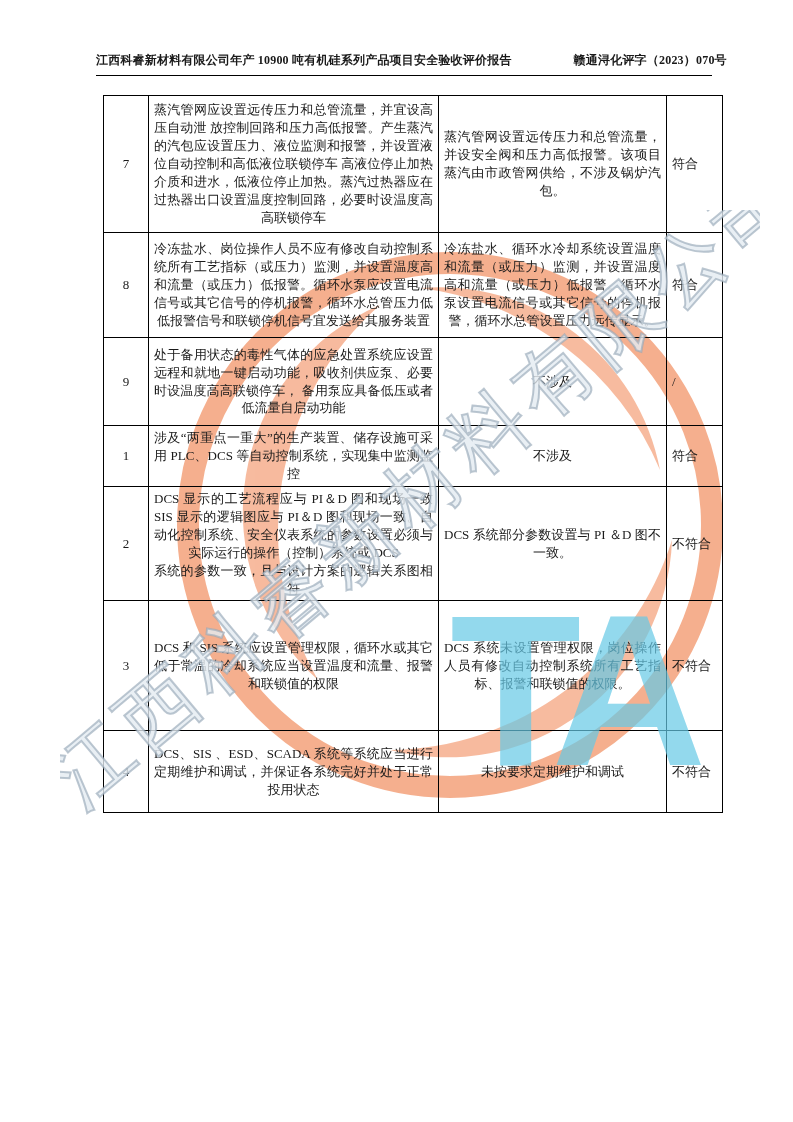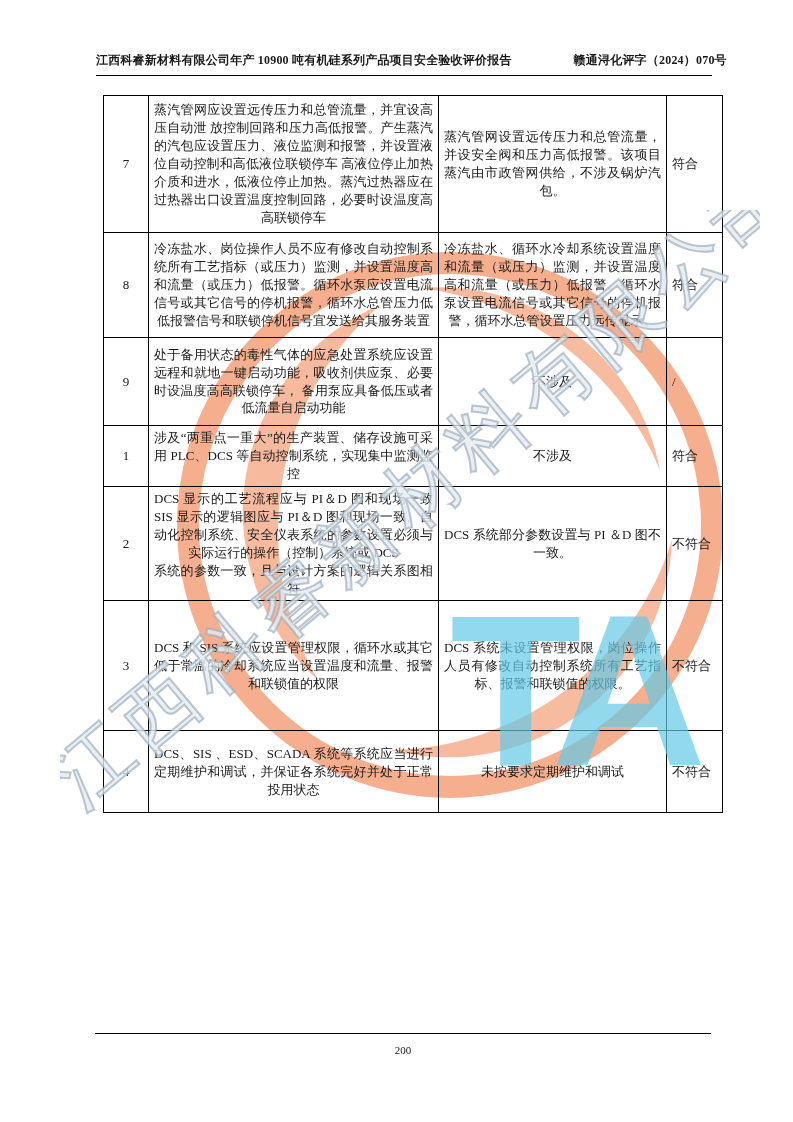--- a/index.html
+++ b/index.html
@@ -87,21 +87,21 @@
     </g>
     <g fill="var(--seal-orange-light)" opacity="0.85">
       <path d="M 258,470 A 225,225 0 0 1 320,95 A 300,300 0 0 0 258,470 Z"></path>
       <path d="M 360,78 A 225,225 0 0 1 600,260 A 300,300 0 0 0 360,78 Z"></path>
       <path d="M 612,330 A 225,225 0 0 1 330,540 A 300,300 0 0 0 612,330 Z"></path>
     </g>
   </svg>
 
   <div class="doc-header">
     <span class="t-left">江西科睿新材料有限公司年产 10900 吨有机硅系列产品项目安全验收评价报告</span>
-    <span class="t-right">赣通浔化评字（2024）070号</span>
+    <span class="t-right">赣通浔化评字（2023）070号</span>
   </div>
 
   <table class="compliance">
     <colgroup>
       <col class="w-no">
         <col class="w-req">
         <col class="w-eval">
         <col class="w-con">
     </colgroup>
     <tbody>
@@ -156,17 +156,14 @@
     <td class="c-con">不符合</td>
   </tr>
 </tbody>
   </table>
 
   <svg class="wm wm-front" viewBox="0 0 700 640" aria-hidden="true">
     <text x="390" y="555" font-family="Liberation Sans, sans-serif" font-weight="bold" font-size="215" fill="var(--monogram-cyan)" opacity="0.7" letter-spacing="-14">TA</text>
     <text transform="translate(20,600) rotate(-40)" font-family="Liberation Serif, serif" font-size="78" letter-spacing="8" fill="var(--watermark-fill)" fill-opacity="0.8" stroke="var(--watermark-gray)" stroke-width="2" stroke-opacity="0.65">江西科睿新材料有限公司</text>
   </svg>
 
-  <div class="doc-footer">
-    <span>200</span>
-  </div>
 
 </div>
 
 </body></html>

